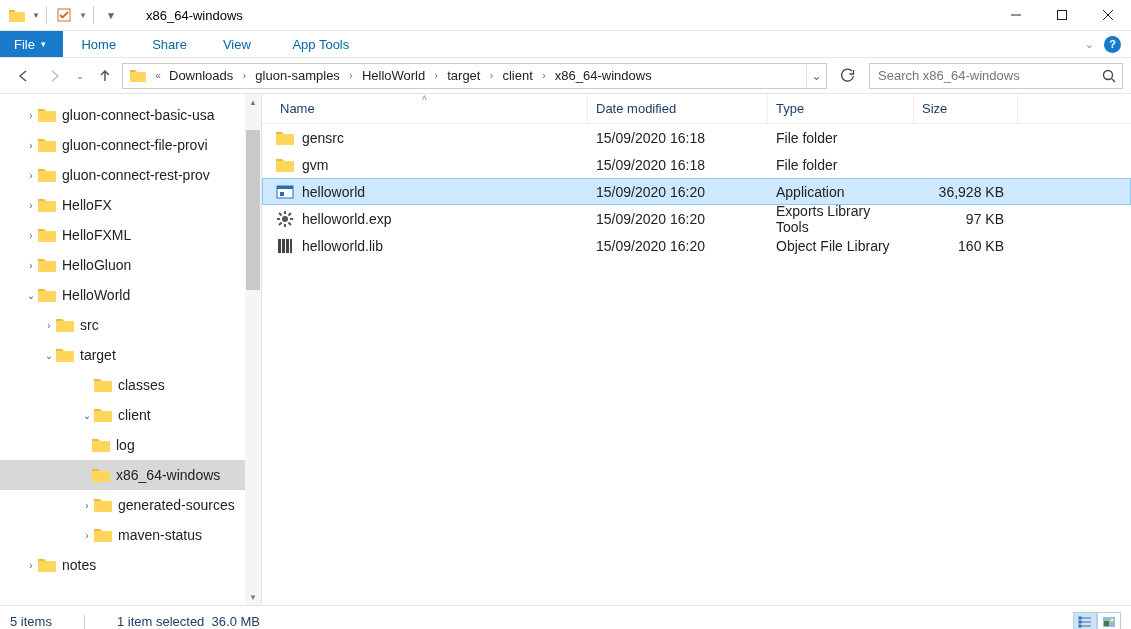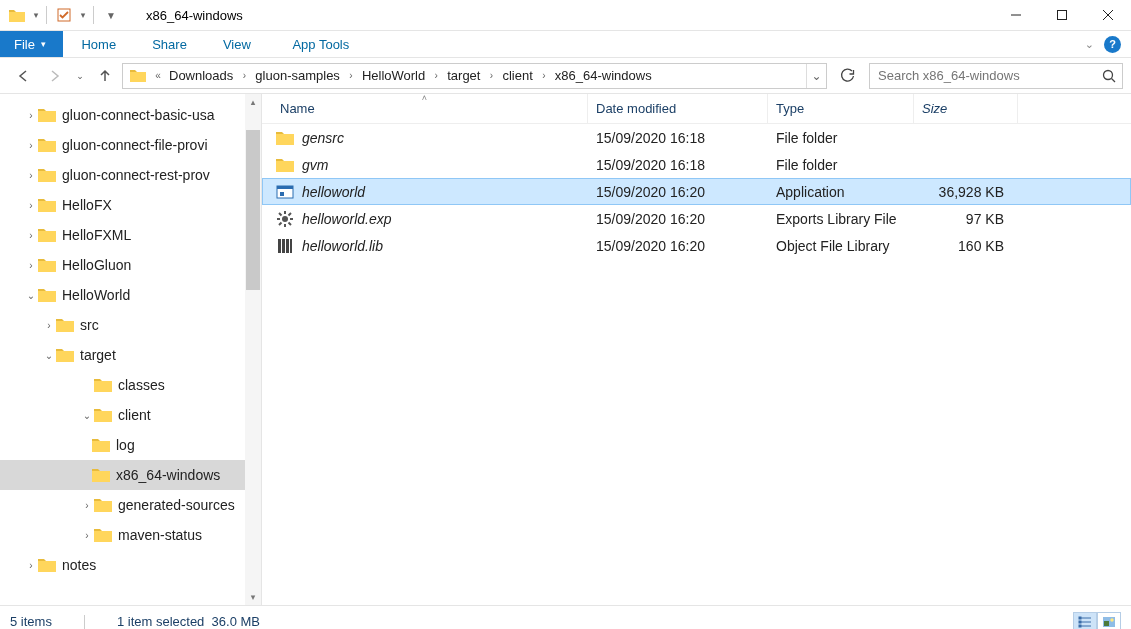--- a/index.html
+++ b/index.html
@@ -267,40 +267,40 @@
     }
     .ch {
       padding:0 8px;
       display:flex;align-items:center;height:100%;
       border-right:1px solid #eee;
       position:relative;
     }
     .ch.name { flex:0 0 326px; padding-left:18px;}
     .ch.date { flex:0 0 180px; }
     .ch.type { flex:0 0 146px; }
-    .ch.size { flex:0 0 104px; border-right:1px solid #eee; justify-content:flex-start;font-style:italic;}
+    .ch.size { flex:0 0 104px; border-right:1px solid #eee; justify-content:flex-start;}
     .sort-caret {
       position:absolute;
       left:50%;top:-1px;transform:translateX(-50%);
       font-size:9px;color:#888;
     }
     .rows { }
     .row {
       height:27px;
       display:flex;align-items:center;
       font-size:14px;
       color:#222;
     }
     .row.selected {
       background:#cde8ff;
       outline:1px solid #8fc7f6;
       outline-offset:-1px;
     }
     .cell { padding:0 8px; display:flex;align-items:center;height:100%; }
-    .cell.name { flex:0 0 326px; padding-left:14px; gap:8px;font-style:italic;}
+    .cell.name { flex:0 0 326px; padding-left:14px; gap:8px;}
     .cell.date { flex:0 0 180px; }
     .cell.type { flex:0 0 146px; }
     .cell.size { flex:0 0 104px; justify-content:flex-end; padding-right:14px;}
     .file-ico {
       width:18px;height:18px;flex:none;
     }
     
     .statusbar {
       height:32px;
       border-top:1px solid #e5e5e5;
@@ -642,21 +642,21 @@
                 <line x1="14" y1="9" x2="17" y2="9"></line>
                 <line x1="3" y1="3" x2="5.5" y2="5.5"></line>
                 <line x1="12.5" y1="12.5" x2="15" y2="15"></line>
                 <line x1="3" y1="15" x2="5.5" y2="12.5"></line>
                 <line x1="12.5" y1="5.5" x2="15" y2="3"></line>
               </g>
             </svg>
             <span>helloworld.exp</span>
           </div>
           <div class="cell date">15/09/2020 16:20</div>
-          <div class="cell type">Exports Library File</div>
+          <div class="cell type">Exports Library Tools</div>
           <div class="cell size">97 KB</div>
         </div>
         <div class="row">
           <div class="cell name">
             <svg class="file-ico" viewBox="0 0 18 18">
               <rect x="2" y="2" width="3" height="14" fill="#444"></rect>
               <rect x="6" y="2" width="3" height="14" fill="#444"></rect>
               <rect x="10" y="2" width="3" height="14" fill="#444"></rect>
               <rect x="14" y="2" width="2" height="14" fill="#444"></rect>
             </svg>

